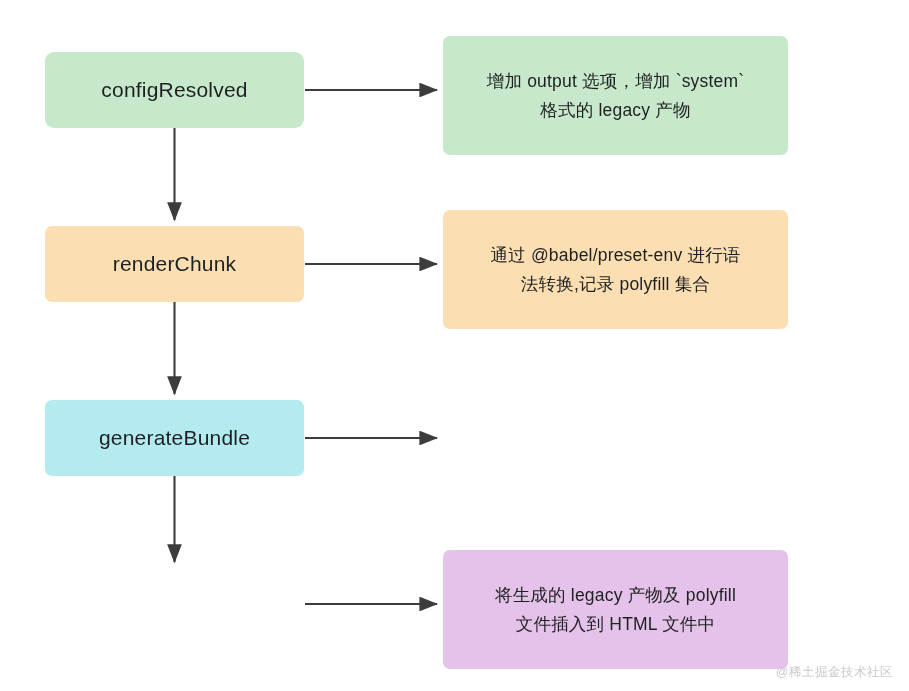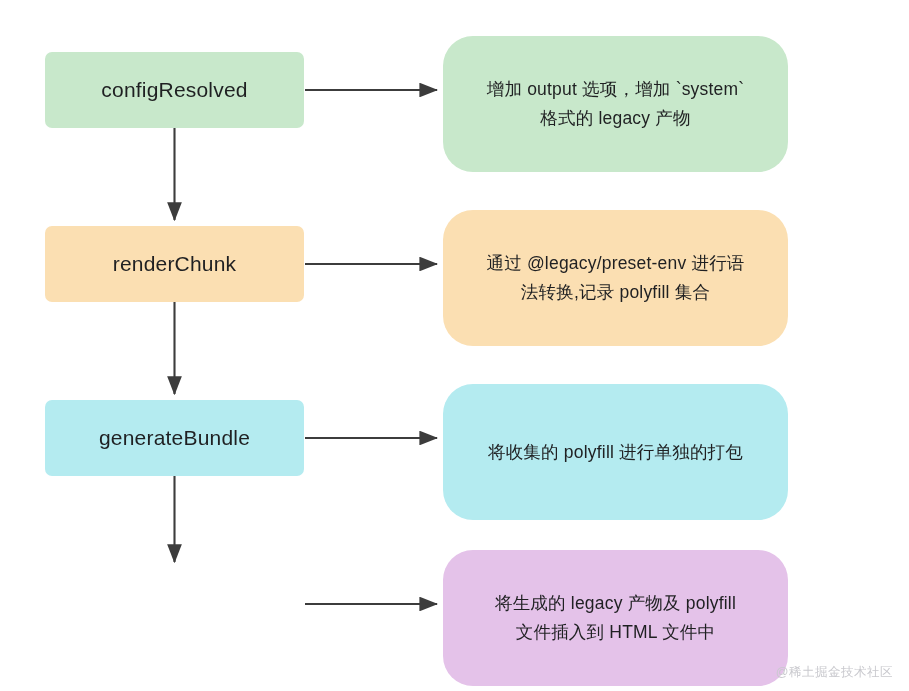--- a/index.html
+++ b/index.html
@@ -40,39 +40,38 @@
   }
   .node-left {
     width: 259px;
     height: 76px;
     left: 45px;
     font-size: 21px;
     font-weight: 400;
   }
   .node-right {
     width: 345px;
-    height: 136px;
+    height: 119px;
     left: 443px;
     font-size: 17.5px;
     line-height: 1.65;
     padding: 0 22px;
     font-weight: 400;
-    border-radius: 30px;
   }
   .node-right .txt {
     display: block;
     width: 100%;
     white-space: pre-line;
   }
   .r1 { background: #c8e8cb; }
   .r2 { background: #fbdfb2; }
   .r3 { background: #b4ebf0; align-items: center; }
   .r4 { background: #e4c2e9; }
 
-  .row1-left  { top: 52px; }
+  .row1-left  { top: 52px; border-radius: 9px; }
   .row2-left  { top: 226px; }
   .row3-left  { top: 400px; }
   .row4-left  { top: 568px; }
 
   .row1-right { top: 36px; }
   .row2-right { top: 210px; }
   .row3-right { top: 384px; }
   .row4-right { top: 550px; }
 
   .watermark {
@@ -113,29 +112,26 @@
   </div>
   <div class="node node-right r1 row1-right">
     <span class="txt">增加 output 选项，增加 `system`
 格式的 legacy 产物</span>
   </div>
 
   <div class="node node-left r2 row2-left">
     <span>renderChunk</span>
   </div>
   <div class="node node-right r2 row2-right">
-    <span class="txt">通过 @legacy/preset-env 进行语
+    <span class="txt">通过 @babel/preset-env 进行语
 法转换,记录 polyfill 集合</span>
   </div>
 
   <div class="node node-left r3 row3-left">
     <span>generateBundle</span>
-  </div>
-  <div class="node node-right r3 row3-right">
-    <span class="txt">将收集的 polyfill 进行单独的打包</span>
   </div>
 
   <div class="node node-right r4 row4-right">
     <span class="txt">将生成的 legacy 产物及 polyfill
 文件插入到 HTML 文件中</span>
   </div>
 
   <div class="watermark">@稀土掘金技术社区</div>
 
 </div>

